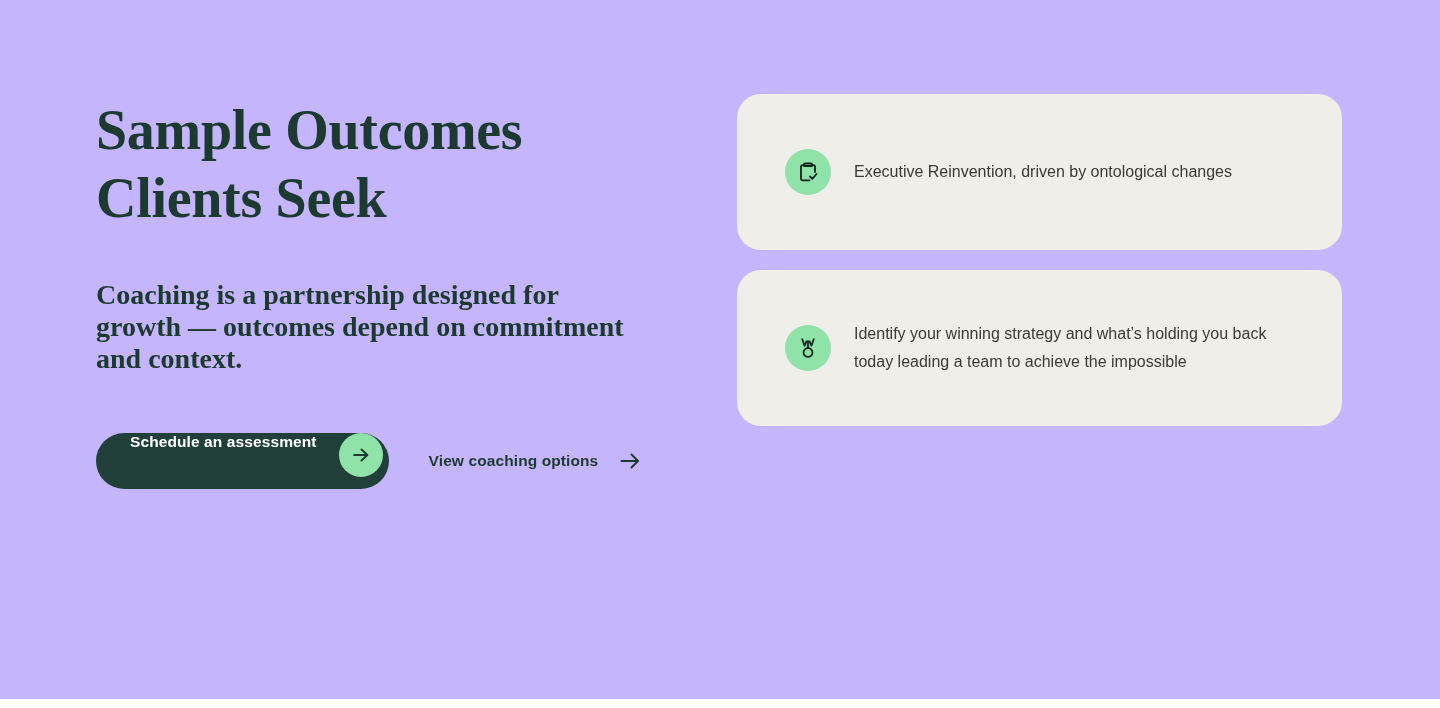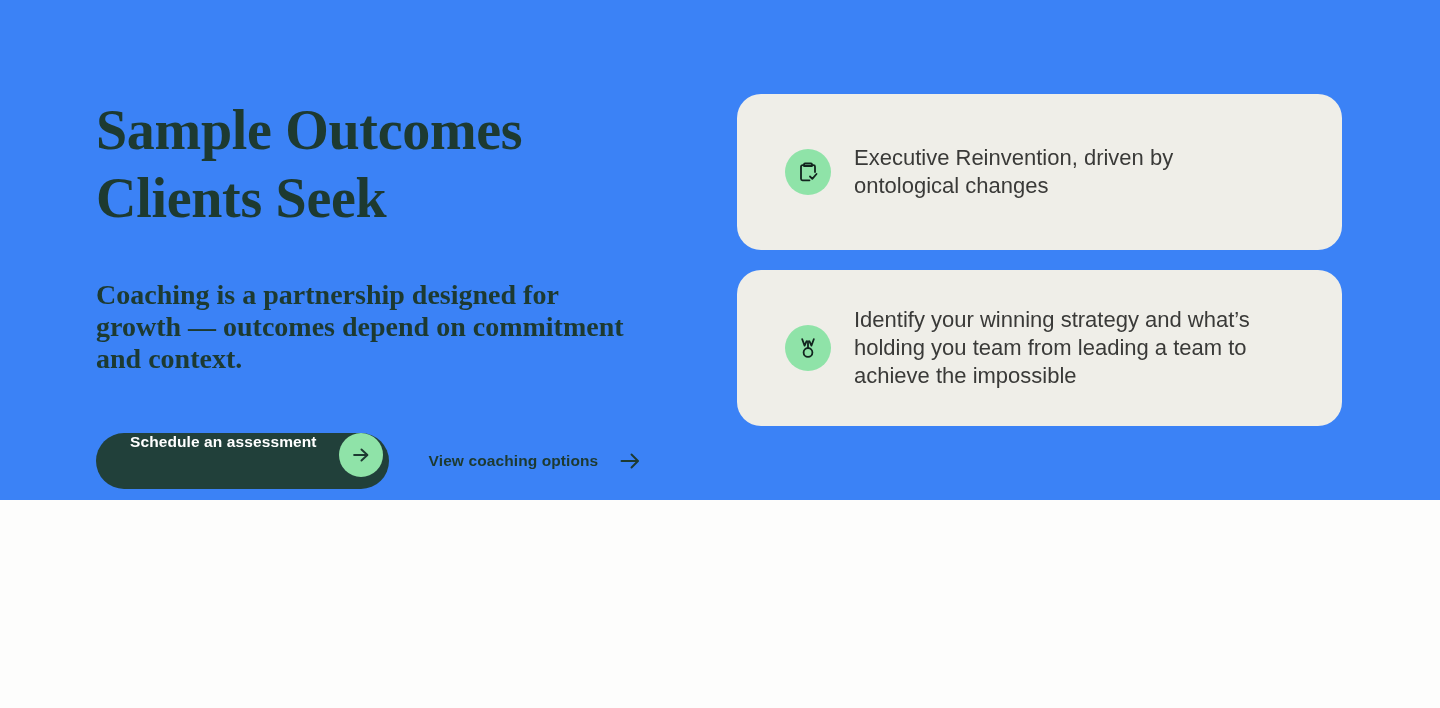--- a/index.html
+++ b/index.html
@@ -8,22 +8,22 @@
     width: 1440px;
     height: 708px;
     background: #FDFDFC;
     font-family: "Liberation Sans", sans-serif;
     overflow: hidden;
   }
 
   .page {
     position: relative;
     width: 1440px;
-    height: 500px;
-    background: #3b82f6;
+    height: 699px;
+    background: #c4b5fd;
   }
 
   
   .left-col {
     position: absolute;
     left: 96px;
     top: 96px;
     width: 580px;
   }
 
@@ -132,21 +132,21 @@
     height: 46px;
     border-radius: 50%;
     background: #8FE3A8;
     display: flex;
     align-items: center;
     justify-content: center;
     flex: 0 0 auto;
   }
 
   .card-text {
-    font-size: 22px;
+    font-size: 16px;
     line-height: 28px;
     color: #3A3A38;
     font-weight: 400;
     max-width: 430px;
   }
 </style>
 </head>
 <body>
 
 <div class="page">
@@ -199,17 +199,17 @@
 
     <div class="card">
       <span class="card-icon">
         <svg width="24" height="24" viewBox="0 0 24 24" fill="none" stroke="#12241E" stroke-width="1.8" stroke-linecap="round" stroke-linejoin="round">
           <circle cx="12" cy="16.4" r="4.4"></circle>
           <polyline points="6.2,3.2 8.6,9.6 10.6,5.2"></polyline>
           <polyline points="17.8,3.2 15.4,9.6 13.4,5.2"></polyline>
           <line x1="12" y1="5.2" x2="12" y2="12"></line>
         </svg>
       </span>
-      <div class="card-text">Identify your winning strategy and what’s holding you team from leading a team to achieve the impossible</div>
+      <div class="card-text">Identify your winning strategy and what’s holding you back today leading a team to achieve the impossible</div>
     </div>
 
   </div>
 </div>
 
 </body></html>

